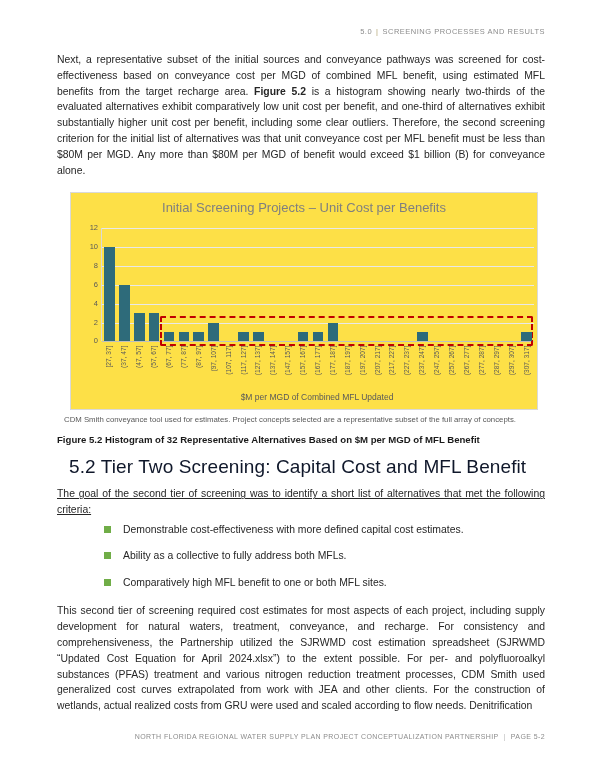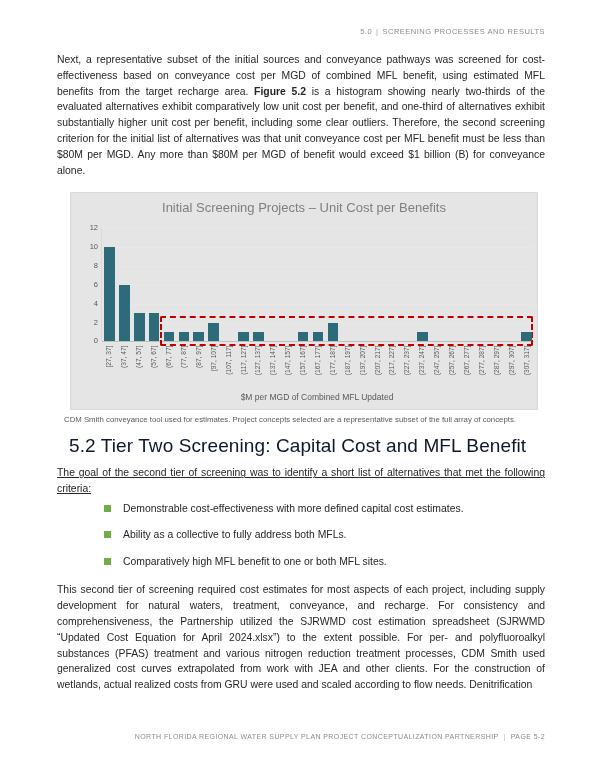--- a/index.html
+++ b/index.html
@@ -13,21 +13,21 @@
     padding-left:36px;
   }
   .page-header .divider{color:#b0a070;margin:0 4px;}
   .content{position:absolute;left:57px;top:52px;width:488px;}
   p.body-text{
     margin:0 0 14px 0;font-size:10.4px;line-height:15.8px;text-align:justify;color:#262626;
   }
   
   .chart-frame{
     position:relative;margin:4px 0 0 13px;width:468px;height:218px;
-    border:1px solid #d9d9d9;background:#e5e5e5;box-sizing:border-box;
+    border:1px solid #d9d9d9;background:#fde047;box-sizing:border-box;
   }
   .chart-title{
     position:absolute;top:7px;left:0;width:100%;text-align:center;
     font-size:13px;color:#7f7f7f;
   }
   .plot{
     position:absolute;left:30px;top:35px;width:432px;height:113px;
     border-left:1px solid #d9d9d9;
   }
   .gridline{position:absolute;left:0;width:100%;height:1px;background:#e8e8e8;}
@@ -144,20 +144,21 @@
           <div class="xtick" style="left: 356.862px; top: 20px;">(277, 287]</div>
           <div class="xtick" style="left: 371.759px; top: 20px;">(287, 297]</div>
           <div class="xtick" style="left: 386.655px; top: 20px;">(297, 307]</div>
           <div class="xtick" style="left: 401.552px; top: 20px;">(307, 317]</div>
         </div>
       <div class="axis-title">$M per MGD of Combined MFL Updated</div>
     </div>
 
     <p class="chart-note">CDM Smith conveyance tool used for estimates. Project concepts selected are a representative subset of the full array of concepts.</p>
 
+    <p class="figure-caption">Figure 5.2 Histogram of 32 Representative Alternatives Based on $M per MGD of MFL Benefit</p>
 
     <h2 class="section-heading">5.2 Tier Two Screening: Capital Cost and MFL Benefit</h2>
 
     <p class="body-text" style="margin-bottom:6px;text-decoration:underline;">The goal of the second tier of screening was to identify a short list of alternatives that met the following criteria:</p>
 
     <ul class="criteria">
       <li><span class="bullet-square"></span><span>Demonstrable cost-effectiveness with more defined capital cost estimates.</span></li>
       <li><span class="bullet-square"></span><span>Ability as a collective to fully address both MFLs.</span></li>
       <li><span class="bullet-square"></span><span>Comparatively high MFL benefit to one or both MFL sites.</span></li>
     </ul>

